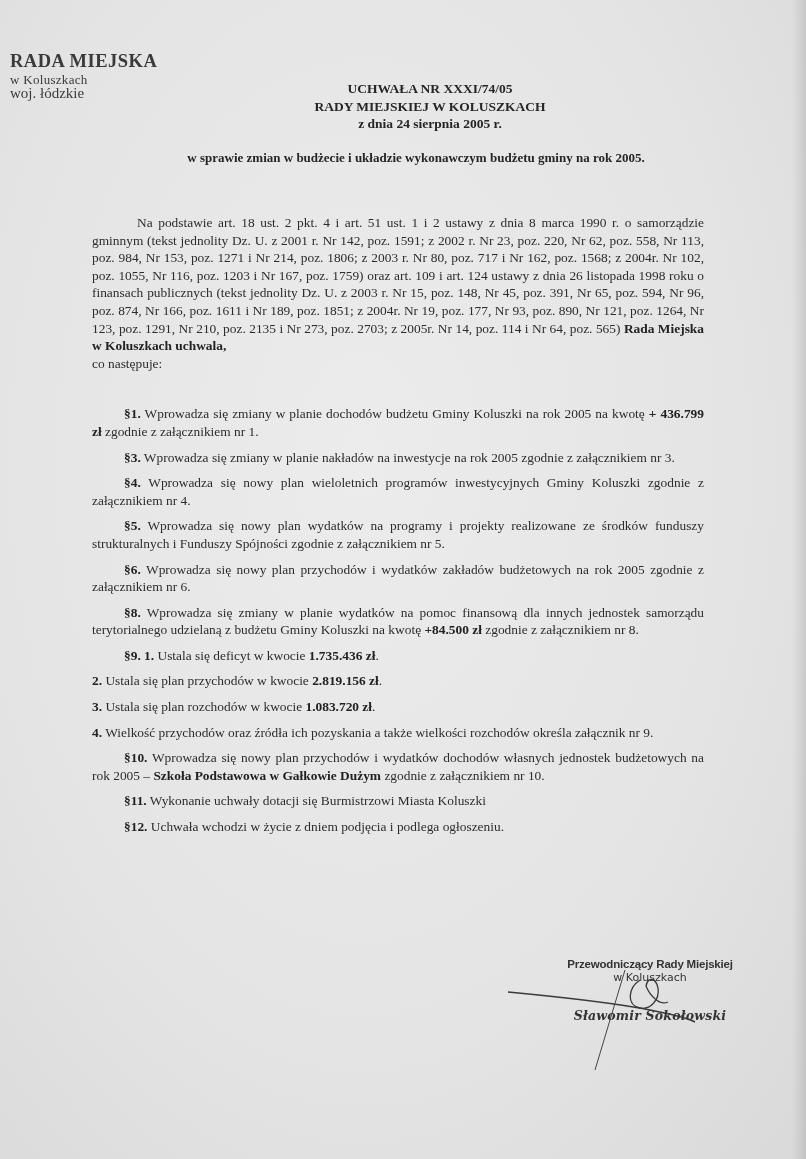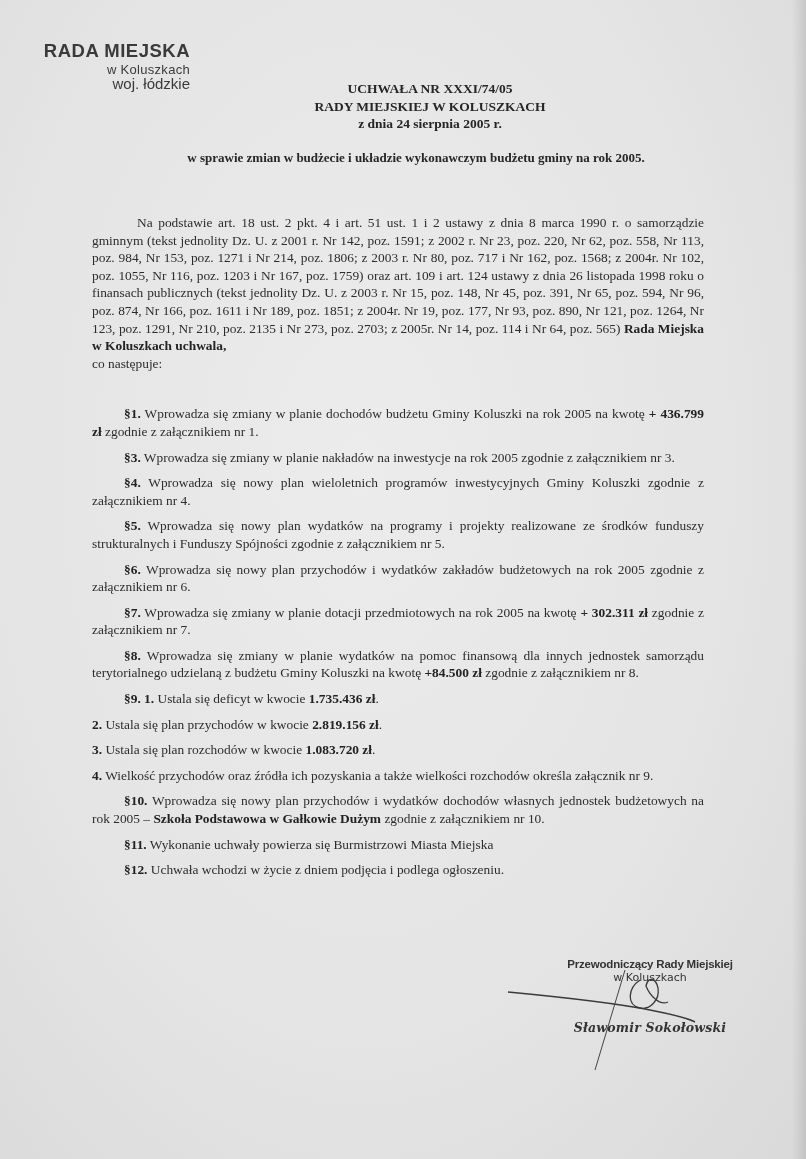--- a/index.html
+++ b/index.html
@@ -12,22 +12,22 @@
   }
   .page {
     position: absolute; left: 0; top: 0; width: 806px; height: 1159px;
     background: radial-gradient(ellipse at 45% 40%, #ececec 0%, #e4e4e4 60%, #d9d9d9 100%);
   }
   .page::after {
     content: ""; position: absolute; right: 0; top: 0; width: 14px; height: 100%;
     background: linear-gradient(to right, rgba(0,0,0,0) 0%, rgba(0,0,0,0.10) 100%);
   }
   .stamp {
-    position: absolute; left: 10px; top: 40px; width: 180px; text-align: right;
-    font-family: Liberation Sans, sans-serif; color: #3a3a3a;
+    position: absolute; left: 10px; top: 50px; width: 180px; text-align: left;
+    font-family: Liberation Serif, serif; color: #3a3a3a;
   }
   .stamp .s1 { font-size: 18.5px; font-weight: bold; letter-spacing: 0.5px; line-height: 22px; }
   .stamp .s2 { font-size: 13px; line-height: 15px; letter-spacing: 0.3px; }
   .stamp .s3 { font-size: 15px; line-height: 13px; }
 
   .head {
     position: absolute; left: 240px; top: 80px; width: 380px; text-align: center;
     font-weight: bold; font-size: 13.5px; line-height: 17.5px; color: #262626;
   }
   .subject {
@@ -43,21 +43,21 @@
   .body .par { text-indent: 32px; }
   .body .gap { height: 17px; }
   .body b { color: #222; }
 
   .sign {
     position: absolute; left: 535px; top: 958px; width: 230px; text-align: center;
     color: #333;
   }
   .sign .title { font-family: Liberation Sans, sans-serif; font-weight: bold; font-size: 11.5px; letter-spacing: -0.2px; }
   .sign .place { font-family: "DejaVu Sans", sans-serif; font-size: 11px; margin-top: 1px; }
-  .sign .name { font-family: "DejaVu Serif", serif; font-style: italic; font-weight: bold; font-size: 12.5px; margin-top: 36px; letter-spacing: 0.2px; }
+  .sign .name { font-family: "DejaVu Serif", serif; font-style: italic; font-weight: bold; font-size: 12.5px; margin-top: 24px; letter-spacing: 0.2px; }
   .scribble { position: absolute; left: 500px; top: 960px; width: 200px; height: 110px; }
 </style>
 </head>
 <body>
 
 <div class="page">
 
   <div class="stamp">
     <div class="s1">RADA MIEJSKA</div>
     <div class="s2">w Koluszkach</div>
@@ -74,30 +74,29 @@
 
   <div class="body">
     <p class="intro"><span>Na podstawie art. 18 ust. 2 pkt. 4 i art. 51 ust. 1 i 2 ustawy z dnia 8 marca 1990 r. o samorządzie gminnym (tekst jednolity Dz. U. z 2001 r. Nr 142, poz. 1591; z 2002 r. Nr 23, poz. 220, Nr 62, poz. 558, Nr 113, poz. 984, Nr 153, poz. 1271 i Nr 214, poz. 1806; z 2003 r. Nr 80, poz. 717 i Nr 162, poz. 1568; z 2004r. Nr 102, poz. 1055, Nr 116, poz. 1203 i Nr 167, poz. 1759) oraz art. 109 i art. 124 ustawy z dnia 26 listopada 1998 roku o finansach publicznych (tekst jednolity Dz. U. z 2003 r. Nr 15, poz. 148, Nr 45, poz. 391, Nr 65, poz. 594, Nr 96, poz. 874, Nr 166, poz. 1611 i Nr 189, poz. 1851; z 2004r. Nr 19, poz. 177, Nr 93, poz. 890, Nr 121, poz. 1264, Nr 123, poz. 1291, Nr 210, poz. 2135 i Nr 273, poz. 2703; z 2005r. Nr 14, poz. 114 i Nr 64, poz. 565) </span><b>Rada Miejska w Koluszkach uchwala,</b><br><span>co następuje:</span></p>
     <div class="gap"></div>
 
     <p class="par"><b>§1.</b><span> Wprowadza się zmiany w planie dochodów budżetu Gminy Koluszki na rok 2005 na kwotę </span><b>+ 436.799 zł</b><span>  zgodnie z załącznikiem nr 1.</span></p>
     <p class="par"><b>§3.</b><span> Wprowadza się zmiany w planie nakładów na inwestycje na rok 2005 zgodnie z załącznikiem nr 3.</span></p>
     <p class="par"><b>§4.</b><span> Wprowadza się nowy plan wieloletnich programów inwestycyjnych Gminy Koluszki zgodnie z załącznikiem nr 4.</span></p>
     <p class="par"><b>§5.</b><span> Wprowadza się nowy plan wydatków na programy i projekty realizowane ze środków funduszy strukturalnych i Funduszy Spójności zgodnie z załącznikiem nr 5.</span></p>
     <p class="par"><b>§6.</b><span> Wprowadza się nowy plan przychodów i wydatków zakładów budżetowych na rok 2005 zgodnie z załącznikiem nr 6.</span></p>
-    <p class="par"><b>§7.</b><span> Wprowadza się zmiany w planie dotacji przedmiotowych na rok 2005 na kwotę </span><b>+ 302.311 zł</b><span> zgodnie z załącznikiem nr 7.</span></p>
     <p class="par"><b>§8.</b><span> Wprowadza się zmiany w planie wydatków na pomoc finansową dla innych jednostek samorządu terytorialnego udzielaną z budżetu Gminy Koluszki na kwotę </span><b>+84.500 zł</b><span> zgodnie z załącznikiem nr 8.</span></p>
 
     <p class="par"><b>§9. 1.</b><span> Ustala się deficyt w kwocie </span><b>1.735.436 zł</b><span>.</span></p>
     <p><b>2.</b><span> Ustala się plan przychodów w kwocie </span><b>2.819.156 zł</b><span>.</span></p>
     <p><b>3.</b><span> Ustala się plan rozchodów w kwocie </span><b>1.083.720 zł</b><span>.</span></p>
     <p><b>4.</b><span> Wielkość przychodów oraz źródła ich pozyskania a także wielkości rozchodów określa załącznik nr 9.</span></p>
 
     <p class="par"><b>§10.</b><span> Wprowadza się nowy plan przychodów i wydatków dochodów własnych jednostek budżetowych na rok 2005 – </span><b>Szkoła Podstawowa w Gałkowie Dużym</b><span> zgodnie z załącznikiem nr 10.</span></p>
-    <p class="par"><b>§11.</b><span> Wykonanie uchwały powierza się Burmistrzowi Miasta Miejska</span></p>
+    <p class="par"><b>§11.</b><span> Wykonanie uchwały dotacji się Burmistrzowi Miasta Koluszki</span></p>
     <p class="par"><b>§12.</b><span> Uchwała wchodzi w życie z dniem podjęcia i podlega ogłoszeniu.</span></p>
   </div>
 
   <svg class="scribble" viewBox="0 0 200 110">
     <path d="M 8 32 C 50 36, 110 42, 150 50 S 190 60, 195 62" stroke="#3a3a3a" stroke-width="1.6" fill="none"></path>
     <path d="M 125 10 L 95 110" stroke="#444" stroke-width="1" fill="none"></path>
     <path d="M 140 20 C 128 28, 126 45, 140 48 C 150 50, 160 40, 158 28 C 156 18, 148 16, 146 26 C 150 36, 160 46, 168 42" stroke="#3a3a3a" stroke-width="1.3" fill="none"></path>
   </svg>
 
   <div class="sign">

